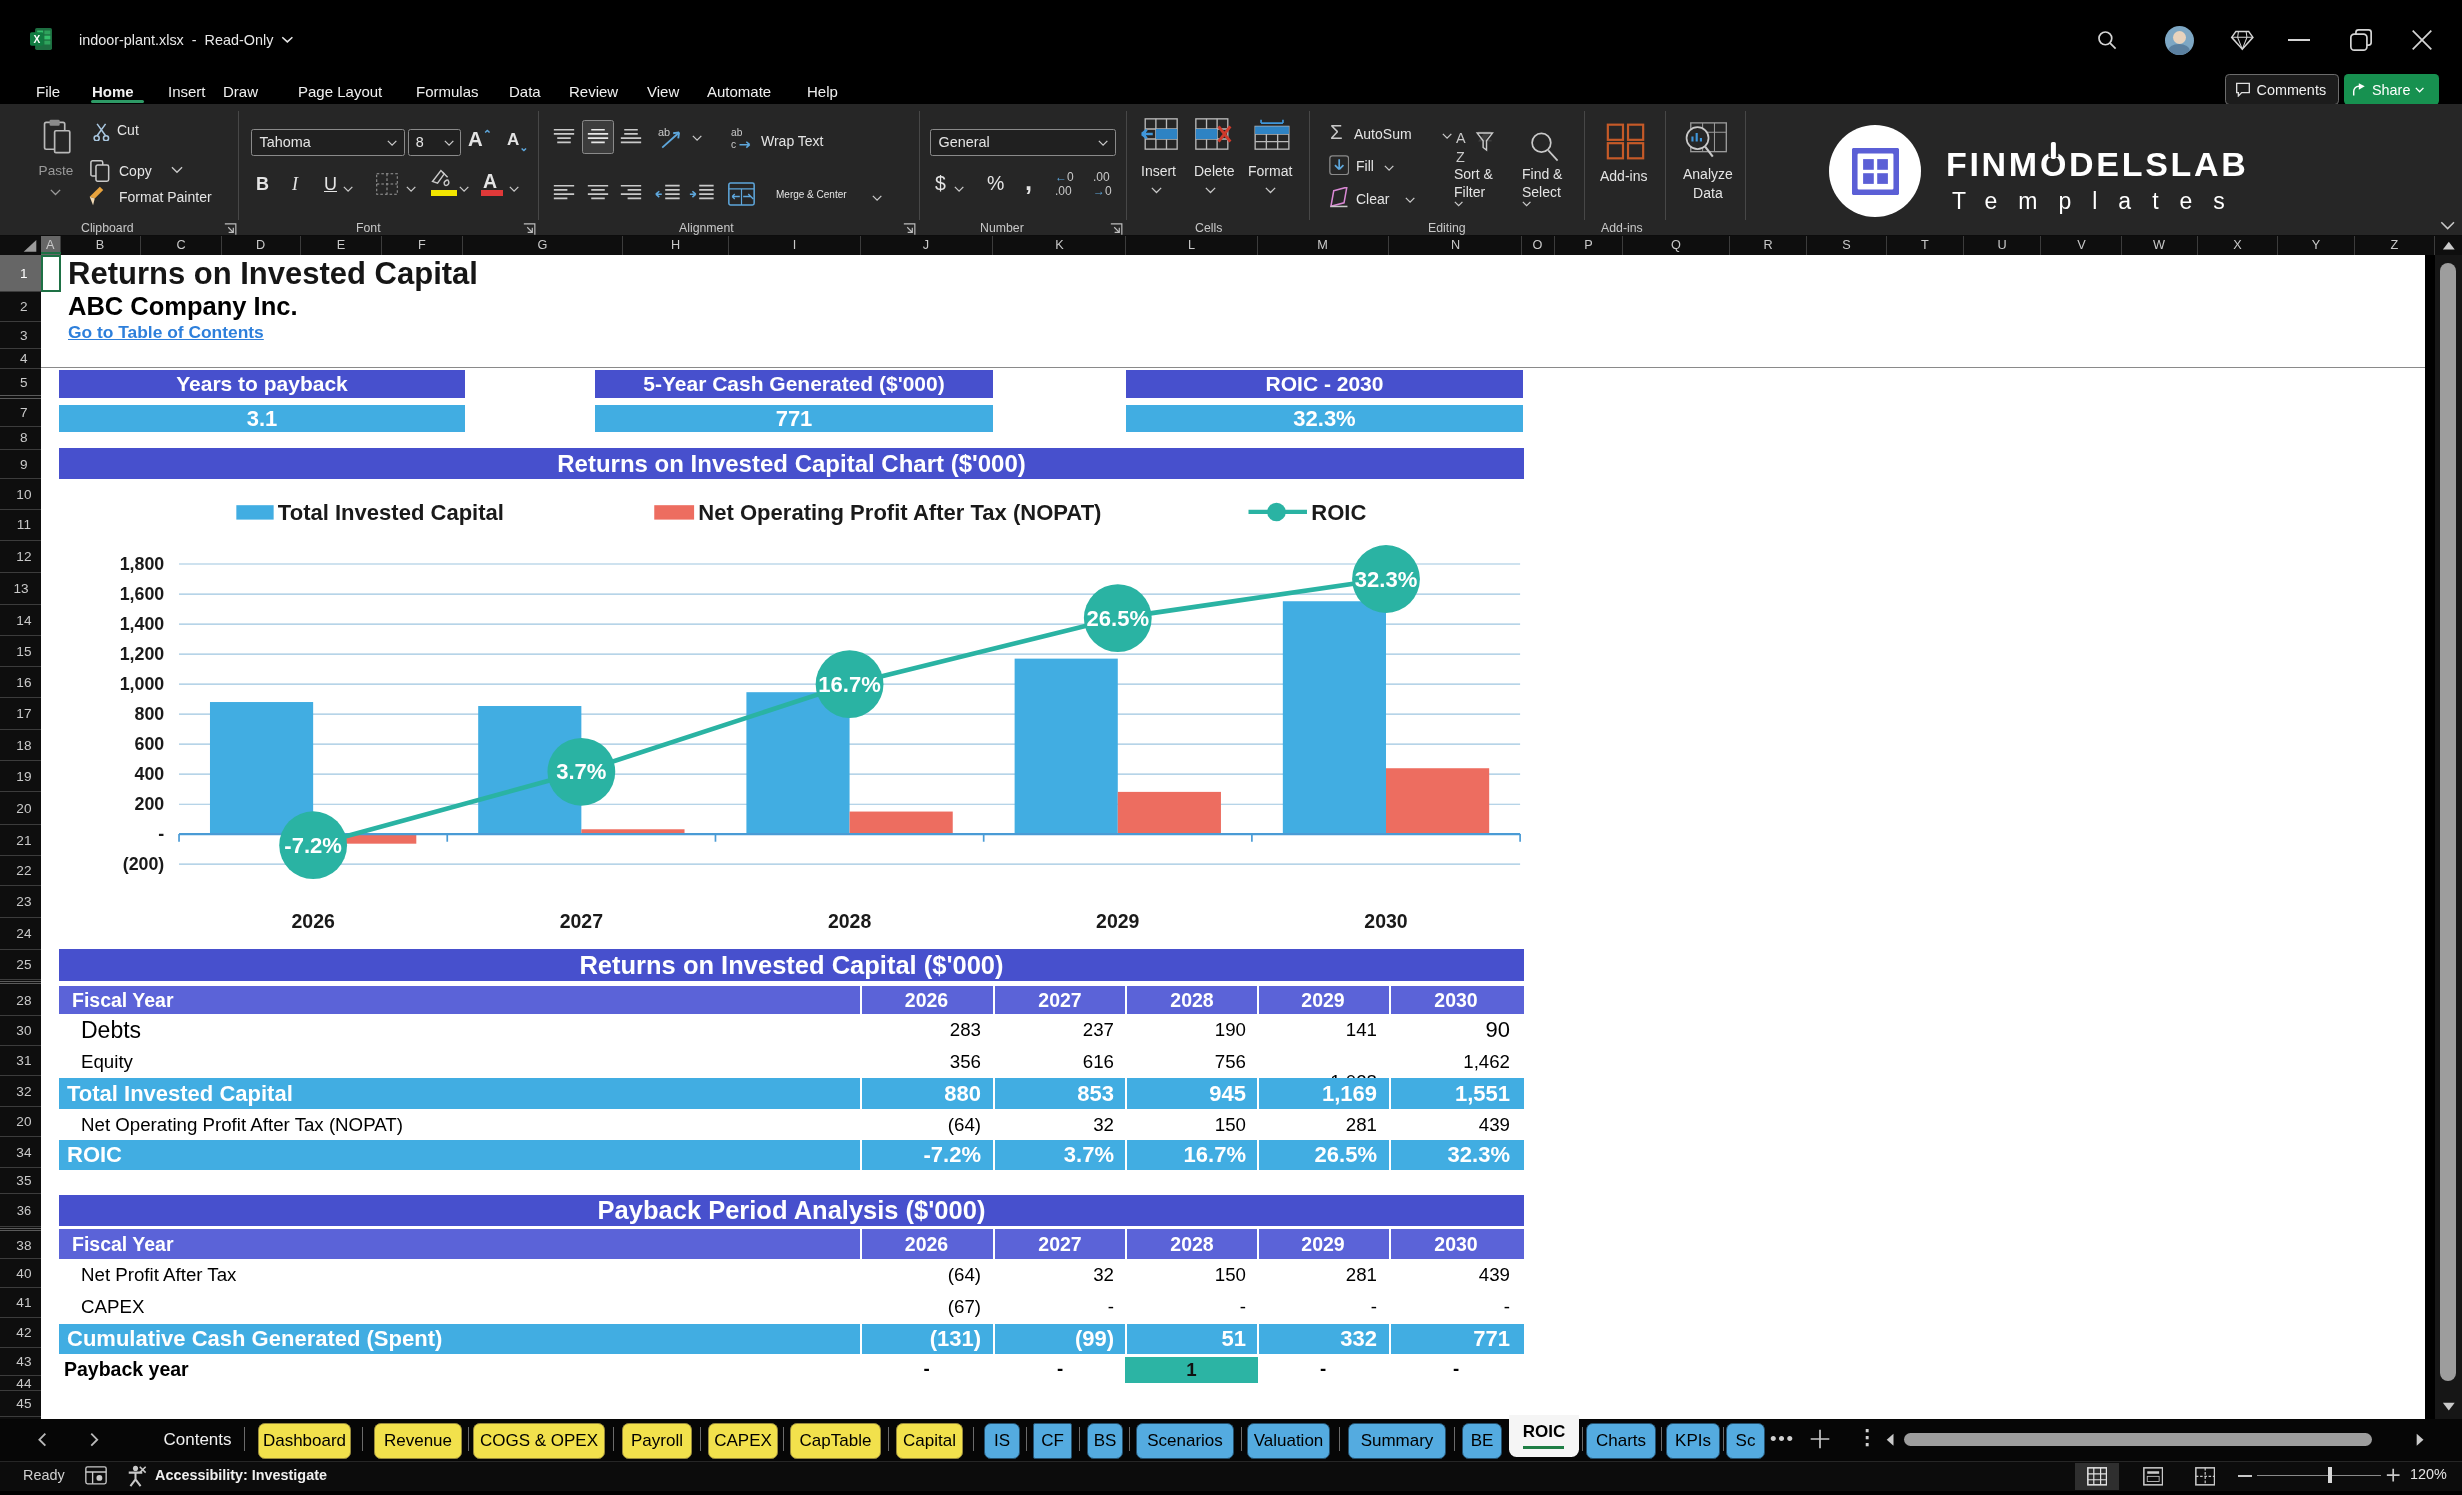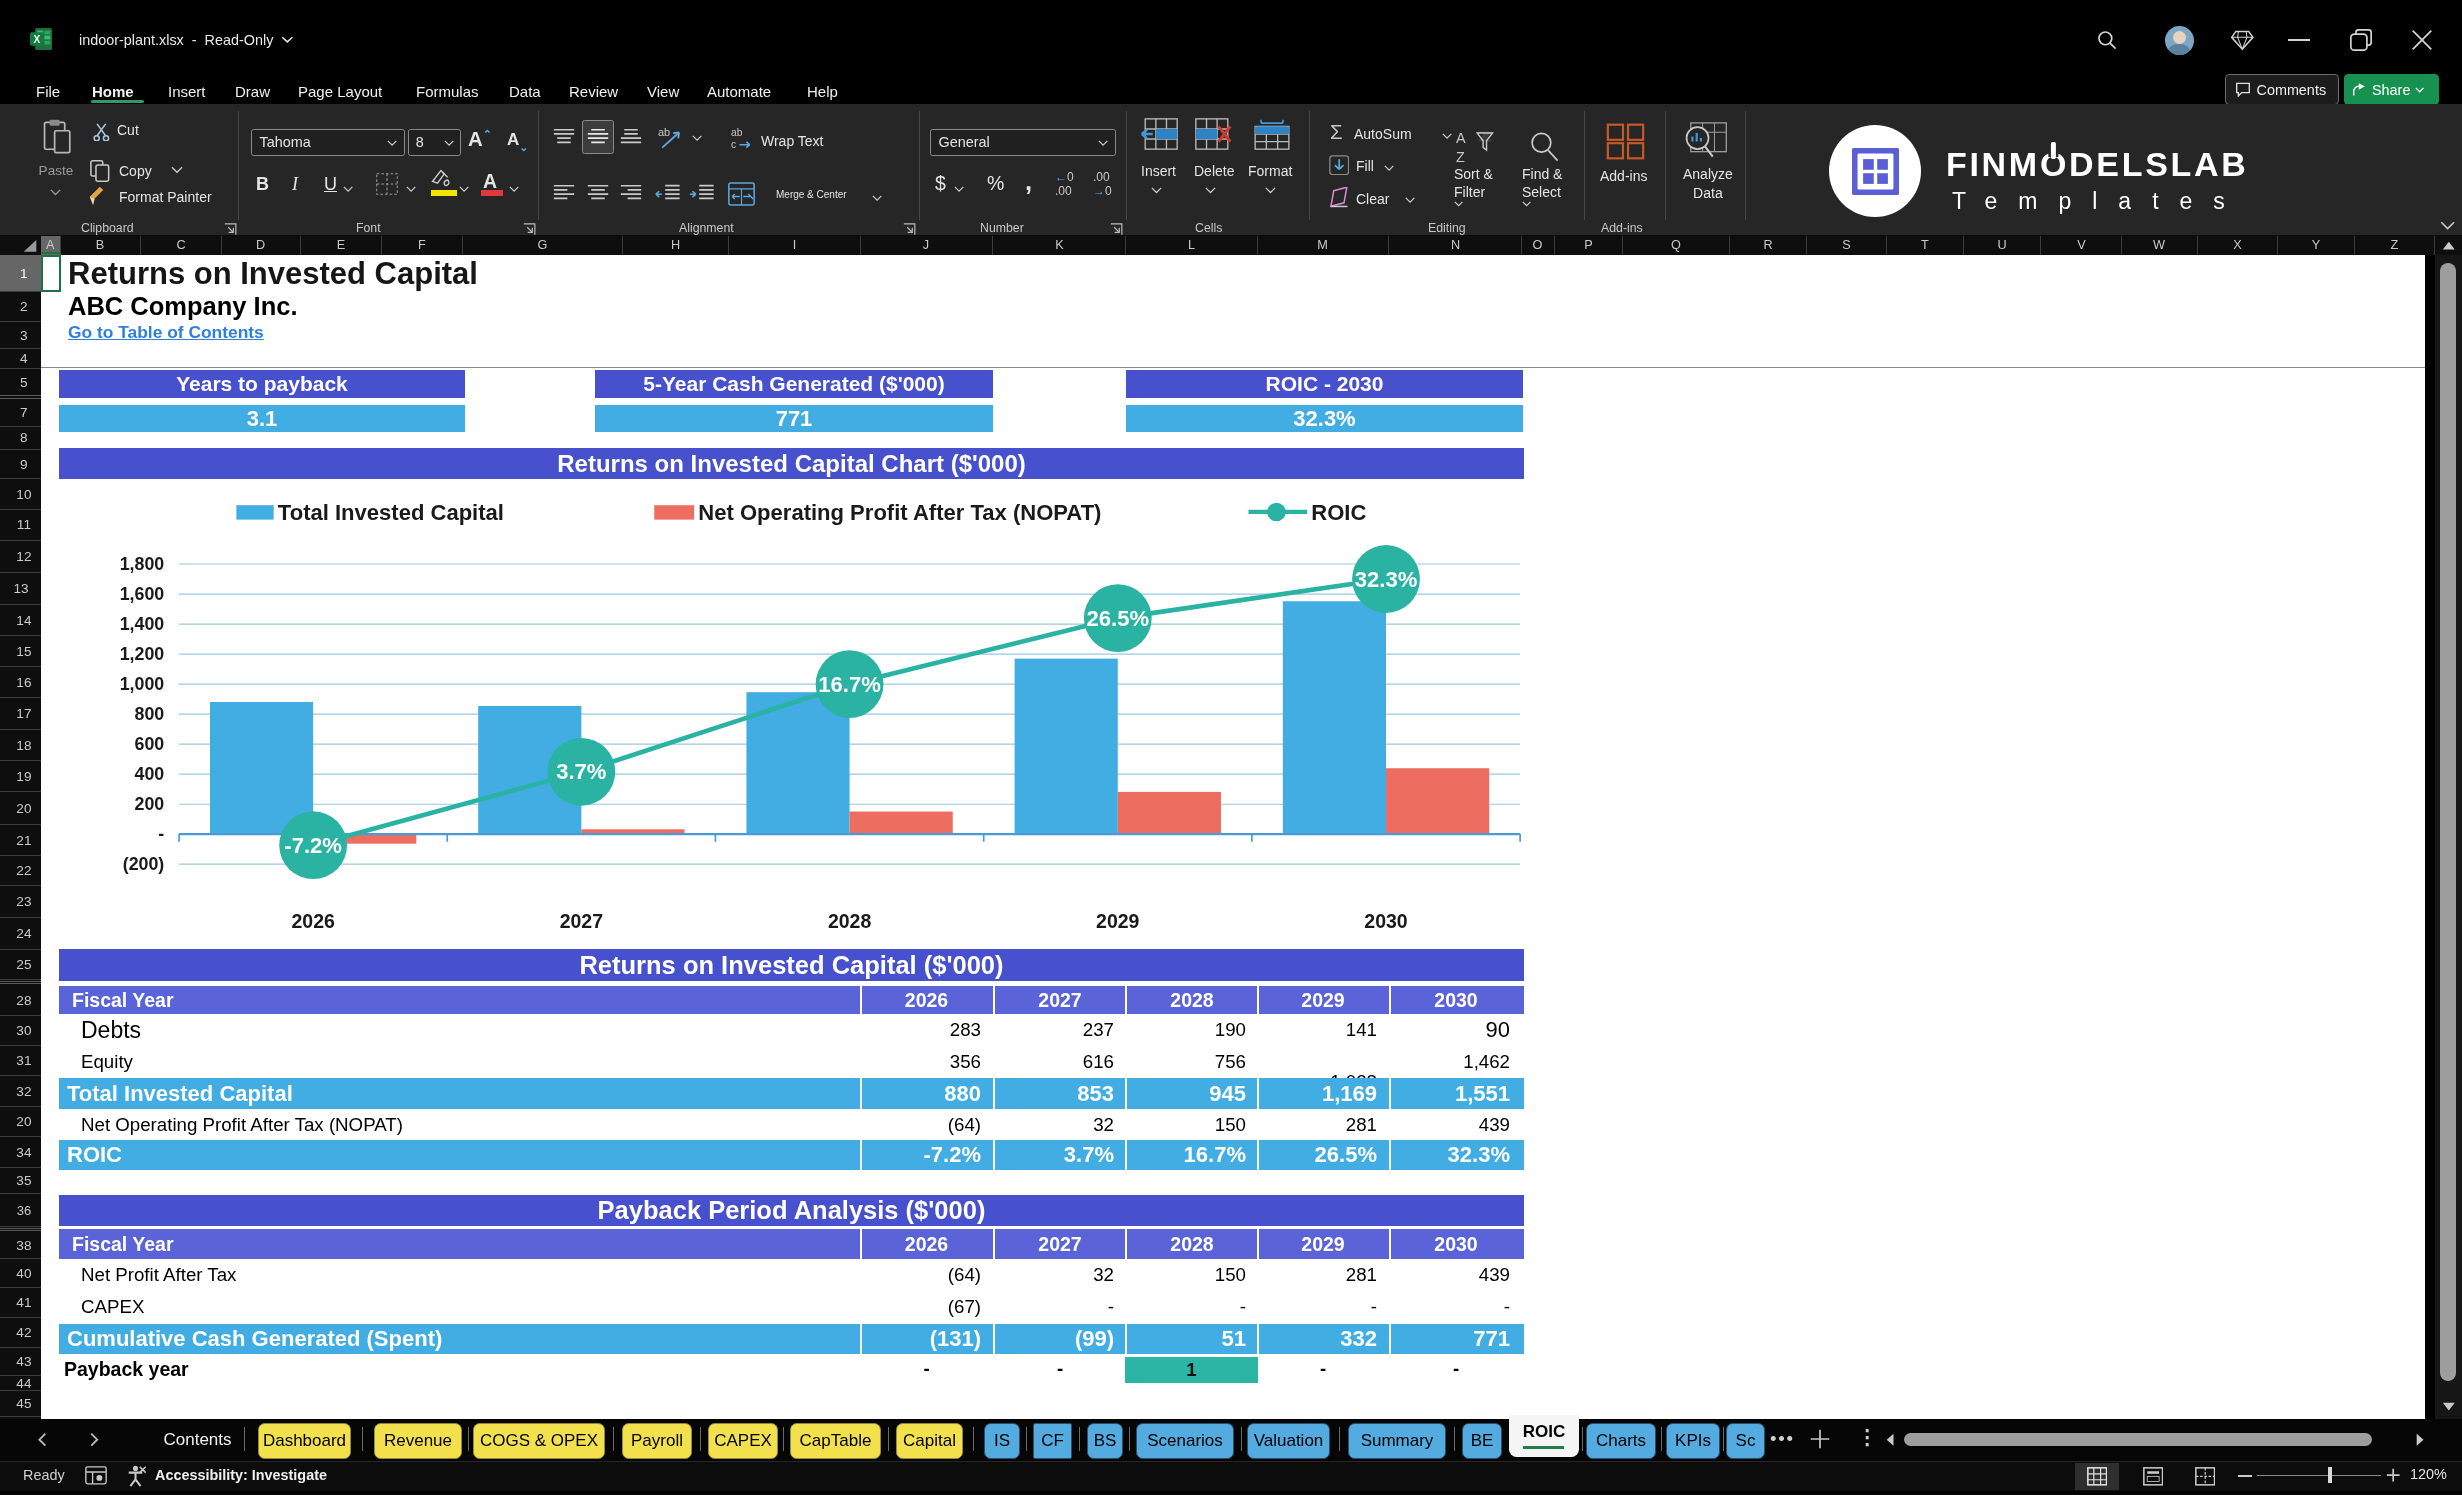--- a/index.html
+++ b/index.html
@@ -51,21 +51,21 @@
   <svg class="abs" style="left:2411px;top:29px;" width="22" height="22" viewBox="0 0 26 26">
       <path d="M2 2 L24 24 M24 2 L2 24" stroke="#d4d4d4" stroke-width="2"></path>
     </svg>
 </div>
 
 <div class="abs" style="left:0;top:56px;width:2462px;height:48px;background:#000;color:#f0f0f0;font-size:15px;">
   <div class="abs vctr" style="left:36px;top:20.4px;height:31px;">File</div>
   <div class="abs vctr" style="left:92px;top:20.4px;height:31px;font-weight:bold;">Home</div>
   <div class="abs" style="left:91px;top:44px;width:53px;height:3.4px;background:#2e9a66;border-radius:1.7px;"></div>
   <div class="abs vctr" style="left:168px;top:20.4px;height:31px;">Insert</div>
-  <div class="abs vctr" style="left:235px;top:20.4px;height:31px;">Draw</div>
+  <div class="abs vctr" style="left:223px;top:20.4px;height:31px;">Draw</div>
   <div class="abs vctr" style="left:298px;top:20.4px;height:31px;">Page Layout</div>
   <div class="abs vctr" style="left:416px;top:20.4px;height:31px;">Formulas</div>
   <div class="abs vctr" style="left:509px;top:20.4px;height:31px;">Data</div>
   <div class="abs vctr" style="left:569px;top:20.4px;height:31px;">Review</div>
   <div class="abs vctr" style="left:647px;top:20.4px;height:31px;">View</div>
   <div class="abs vctr" style="left:707px;top:20.4px;height:31px;">Automate</div>
   <div class="abs vctr" style="left:807px;top:20.4px;height:31px;">Help</div>
 
   <div class="abs vctr" style="left:2225px;top:18px;width:114px;height:31px;border:0.8px solid #6c6c6c;border-radius:4.2px;background:#1c1c1c;color:#f0f0f0;font-size:14.4px;">
     <svg style="margin:0 6px 0 8.5px;" width="16" height="15.3" viewBox="0 0 19 18">

